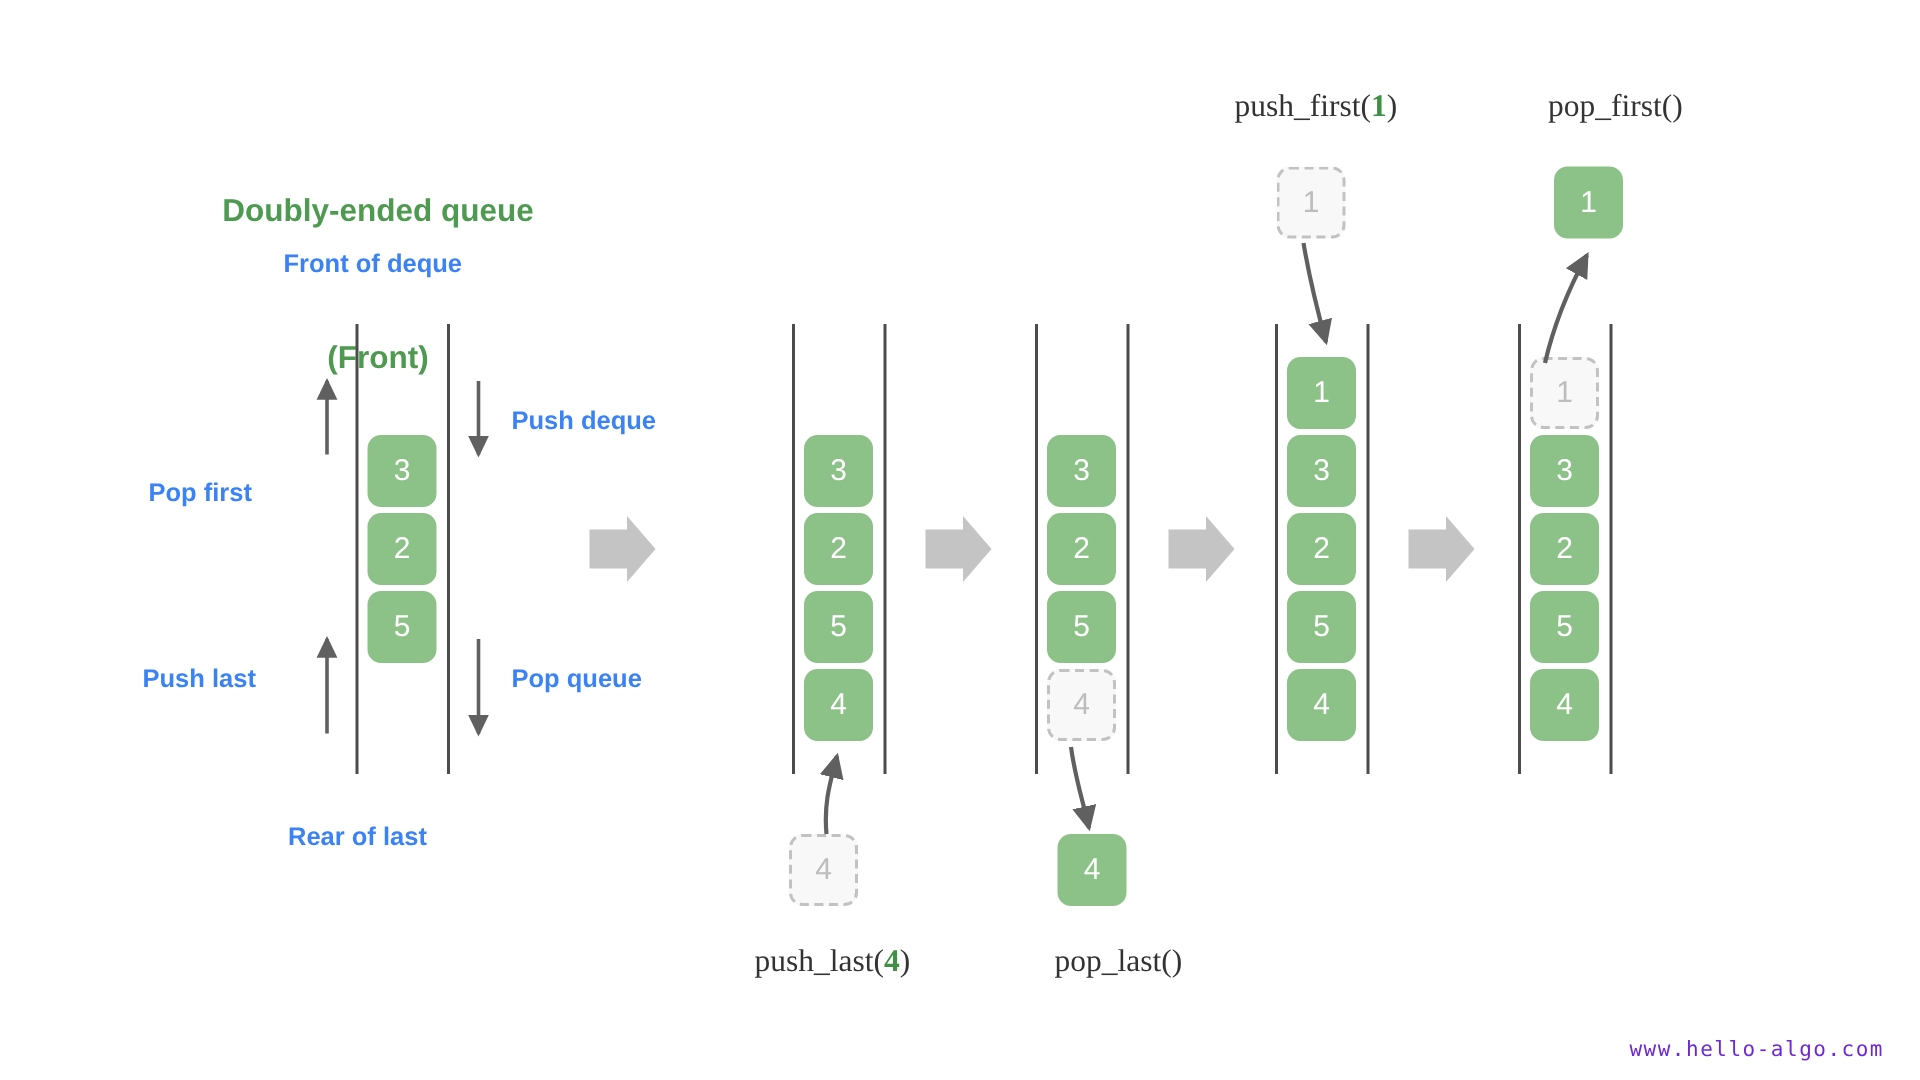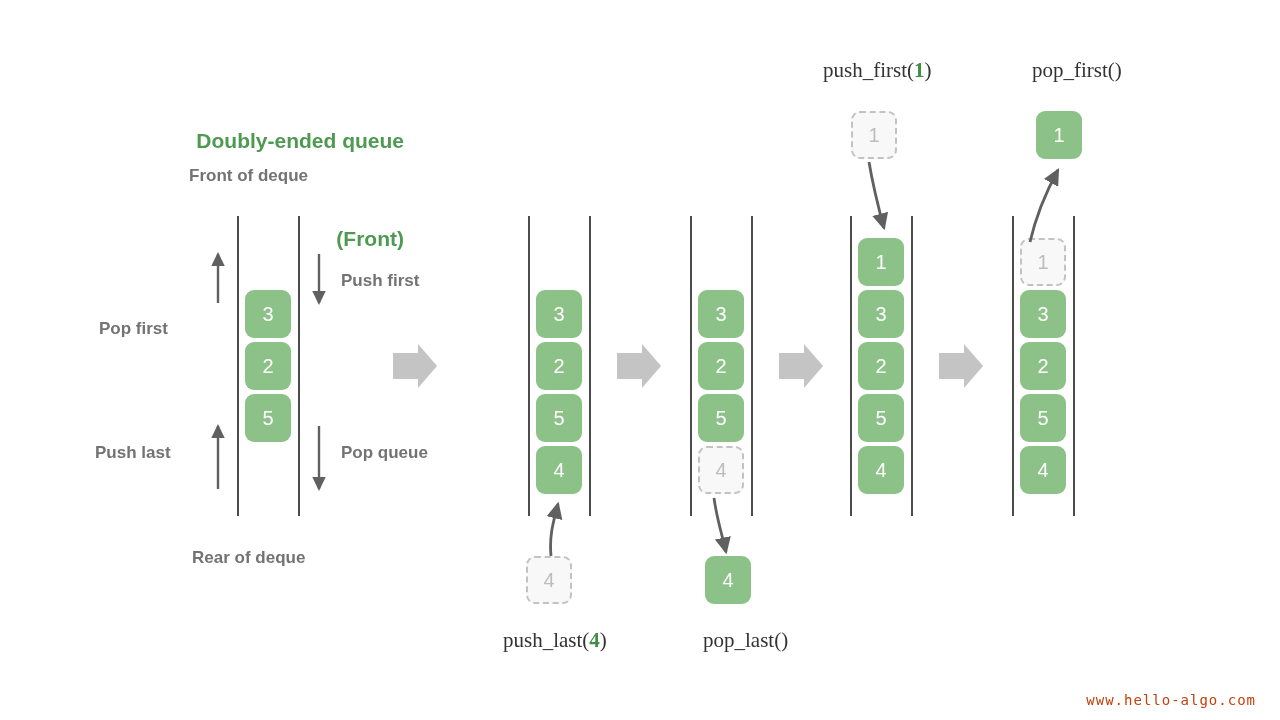--- a/index.html
+++ b/index.html
@@ -18,39 +18,39 @@
     font-weight:bold;
     color:#4e9a51;
     font-size:21px;
     text-align:center;
     line-height:1.55;
     white-space:pre;
   }
   .side-label{
     position:absolute;
     font-weight:bold;
-    color:#737373;
+    color:#3b82f6;
     font-size:17px;
     white-space:nowrap;
   }
   .mono-caption{
     position:absolute;
     font-family:Liberation Serif, serif;
     font-size:21px;
     color:#333333;
     white-space:pre;
     letter-spacing:0px;
   }
   .mono-caption .arg{color:#3f8f45;font-weight:bold;}
   .watermark{
     position:absolute;
     right:24px;bottom:12px;
     font-family:"DejaVu Sans Mono","Liberation Mono",monospace;
     font-size:14px;
-    color:#c2410c;
+    color:#6d28d9;
     letter-spacing:1px;
   }
 
   
   .rail{
     position:absolute;
     width:2px;
     background:#4c4c4c;
   }
 
@@ -74,29 +74,29 @@
   }
 
   
   .arrows{position:absolute;left:0;top:0;width:1280px;height:720px;pointer-events:none;}
 </style>
 </head>
 <body>
 
 <div class="stage">
 
-  <div class="title" style="left:164px;top:60px;width:240px;text-align:right;">
+  <div class="title" style="left:132px;top:60px;width:240px;">
     <div>Doubly-ended queue</div>
     <div>(Front)</div>
   </div>
 
   <div class="side-label" style="left:189px;top:166px;">Front of deque</div>
-  <div class="side-label" style="left:192px;top:548px;">Rear of deque</div>
+  <div class="side-label" style="left:192px;top:548px;">Rear of last</div>
   <div class="side-label" style="left:99px;top:271px;margin-top:48px;">Pop first</div>
-  <div class="side-label" style="left:341px;top:271px;">Push first</div>
+  <div class="side-label" style="left:341px;top:271px;">Push deque</div>
   <div class="side-label" style="left:95px;top:443px;">Push last</div>
   <div class="side-label" style="left:341px;top:443px;">Pop queue</div>
 
   <div class="rail" style="left:237px;top:216px;height:300px;"></div>
   <div class="rail" style="left:298px;top:216px;height:300px;"></div>
 
   <div class="cell filled" style="left:245px;top:290px;">3</div>
   <div class="cell filled" style="left:245px;top:342px;">2</div>
   <div class="cell filled" style="left:245px;top:394px;">5</div>
 

